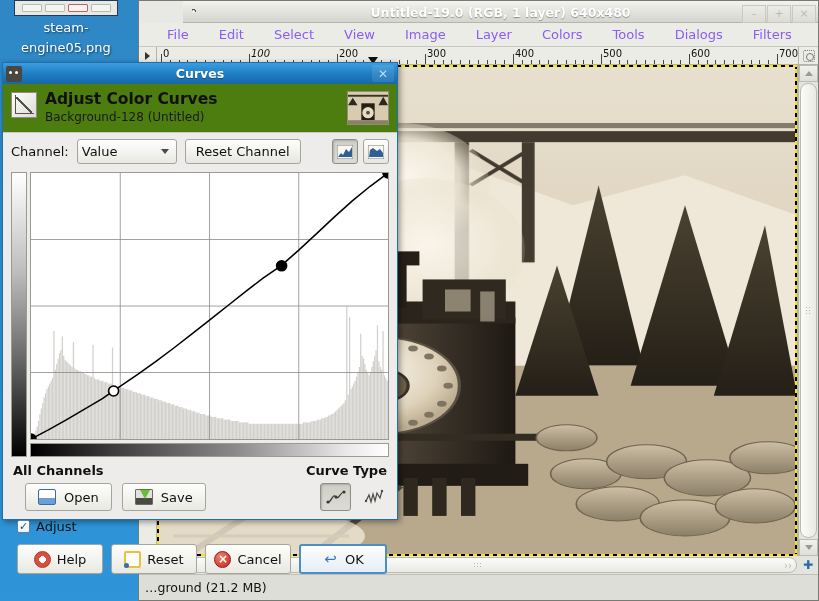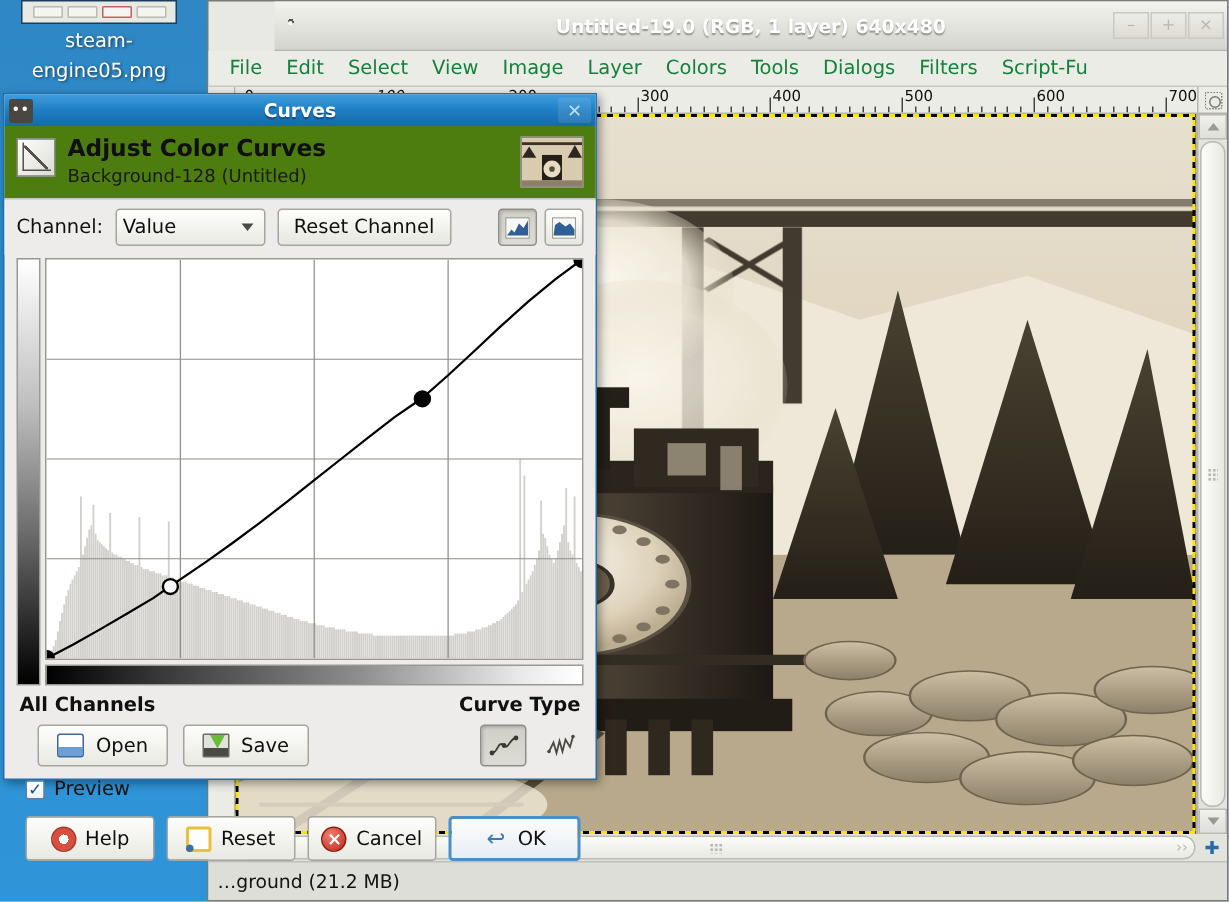--- a/index.html
+++ b/index.html
@@ -39,21 +39,21 @@
   #gimp-window {
     position: absolute; left: 138px; top: 0; width: 681px; height: 601px;
     background: #e8e8e4;
     border: 1px solid #7a7a74;
     display: flex; flex-direction: column;
   }
   #gimp-titlebar {
     height: 22px; flex: 0 0 22px;
     background: linear-gradient(180deg,#f3f3ef 0%, #e2e2dc 55%, #d5d5cf 100%);
     border-bottom: 1px solid #b5b5ae;
-    display: flex; align-items: center; padding: 16px 2px;
+    display: flex; align-items: flex-start; padding: 4px 2px;
     position: relative;
     margin-left: 44px;
   }
   #gimp-titlebar .wicon {
     width: 16px; height: 16px; margin-left: 4px; flex: 0 0 16px;
     background: #55524a;
     -webkit-mask: radial-gradient(circle at 30% 35%, #000 2px, transparent 2px);
     border-radius: 2px;
     position: relative;
   }
@@ -75,21 +75,21 @@
     background: linear-gradient(180deg,#ececE6,#dcdcd5);
     color: #b9b9b2; font-size: 11px; line-height: 16px; text-align: center;
   }
 
   #gimp-menubar {
     height: 24px; flex: 0 0 24px;
     background: #ececE7; border-bottom: 1px solid #c8c8c1;
     display: flex; align-items: center; padding-left: 6px; gap: 0px;
   }
   .menu-item {
-    padding: 2px 8px; font-size: 13px; color: #15803d; white-space: nowrap;
+    padding: 2px 8px; font-size: 13px; color: #8b5cf6; white-space: nowrap; margin-left: 14px;
   }
 
   
   #gimp-ruler-row { height: 18px; flex: 0 0 18px; display: flex; background:#ececE7; }
   #ruler-corner {
     width: 18px; flex: 0 0 18px; border-right: 1px solid #b5b5ae;
     border-bottom: 1px solid #b5b5ae; background: #ececE7;
     display:flex; align-items:center; justify-content:center;
   }
   #ruler-corner .tri {
@@ -1094,21 +1094,21 @@
               <path d="M2,12 L5,6 L7,13 L9,5 L11,12 L13,4 L16,9 L18,2" stroke="#4a4a44" fill="none" stroke-width="1.2"></path>
               <circle cx="2" cy="12" r="1.2" fill="#4a4a44"></circle>
               <circle cx="18" cy="2" r="1.2" fill="#4a4a44"></circle>
             </svg>
           </span>
         </span>
       </div>
 
       <div id="preview-row">
         <span id="preview-check">✓</span>
-        <span id="preview-label">Preview</span>
+        <span id="preview-label">Adjust</span>
       </div>
 
       <div id="action-row">
         <span class="act-btn">
           <span class="gi help-icon"></span>
           <span>Help</span>
         </span>
         <span class="act-btn">
           <span class="gi reset-icon"></span>
           <span>Reset</span>

